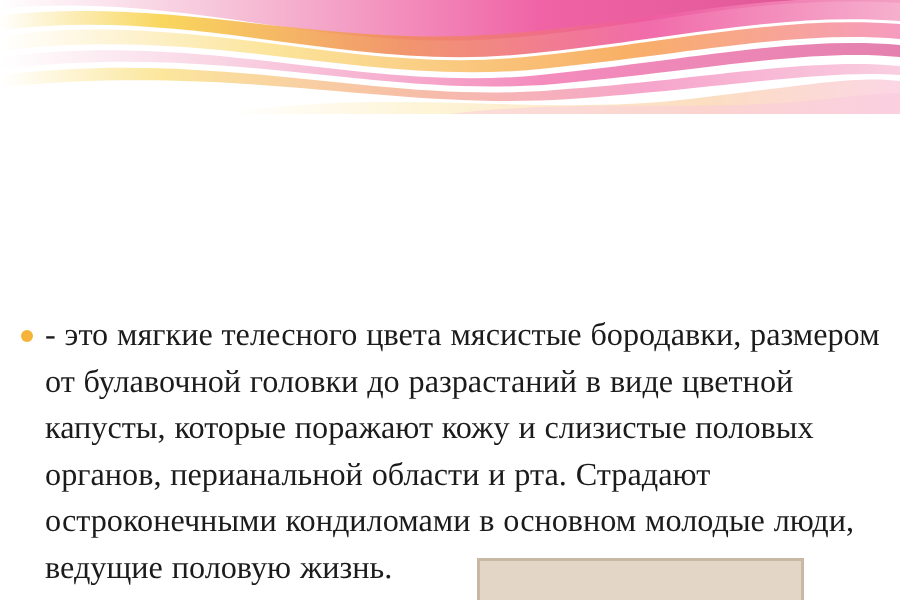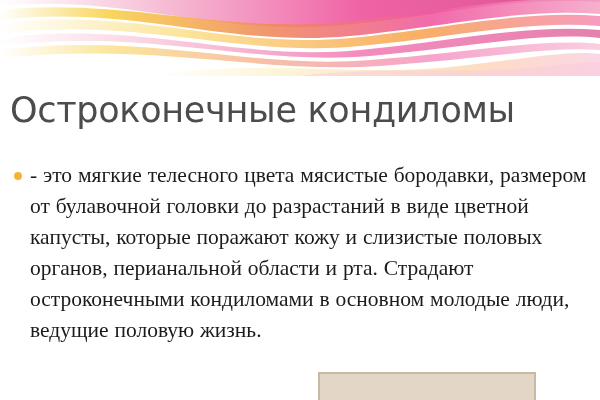--- a/index.html
+++ b/index.html
@@ -50,20 +50,21 @@
 
   .body-block {
     position: absolute;
     top: 160px;
     left: 14px;
     width: 576px;
   }
   .bullet-row {
     display: flex;
     align-items: flex-start;
+    margin-top: 48px;
   }
   .bullet-dot {
     flex: 0 0 auto;
     width: 8px;
     height: 8px;
     border-radius: 50%;
     background: #f6b33a;
     margin-top: 12px;
     margin-right: 8px;
   }
@@ -122,21 +123,20 @@
       <path d="M0,6 C120,-6 210,34 330,26 C430,19 500,-4 600,2 L600,-10 L0,-10 Z" fill="url(#g2)" opacity="0.95"></path>
       <path d="M0,20 C130,4 230,48 350,36 C450,26 520,8 600,14 L600,0 C500,-6 430,16 330,23 C210,31 120,-2 0,10 Z" fill="url(#g1)" opacity="0.9"></path>
       <path d="M0,34 C140,16 240,58 360,46 C460,36 530,20 600,26 L600,16 C520,10 450,28 350,38 C230,50 130,6 0,24 Z" fill="url(#g3)" opacity="0.85"></path>
       <path d="M0,46 C150,28 250,66 370,56 C470,47 540,32 600,38 L600,30 C530,24 460,40 360,50 C240,62 140,20 0,38 Z" fill="url(#g2)" opacity="0.7"></path>
       <path d="M0,58 C160,42 260,74 380,66 C480,59 550,46 600,50 L600,44 C540,38 470,53 370,60 C250,70 150,32 0,50 Z" fill="url(#g1)" opacity="0.55"></path>
       <path d="M150,76 C260,58 360,78 460,66 C530,58 570,50 600,54 L600,76 Z" fill="url(#g3)" opacity="0.35"></path>
       <path d="M300,76 C380,66 460,74 530,68 C565,65 585,62 600,62 L600,76 Z" fill="#f9c9dd" opacity="0.5"></path>
     </svg>
   </div>
 
-  <div class="title">Остроконечные кондиломы</div>
 
   <div class="body-block">
     <div class="bullet-row">
       <span class="bullet-dot"></span>
       <span class="bullet-text">- это мягкие телесного цвета мясистые бородавки, размером от булавочной головки до разрастаний в виде цветной капусты, которые поражают кожу и слизистые половых органов, перианальной области и рта. Страдают остроконечными кондиломами в основном молодые люди, ведущие половую жизнь.</span>
     </div>
   </div>
 
   <div class="photo-strip"></div>
 

